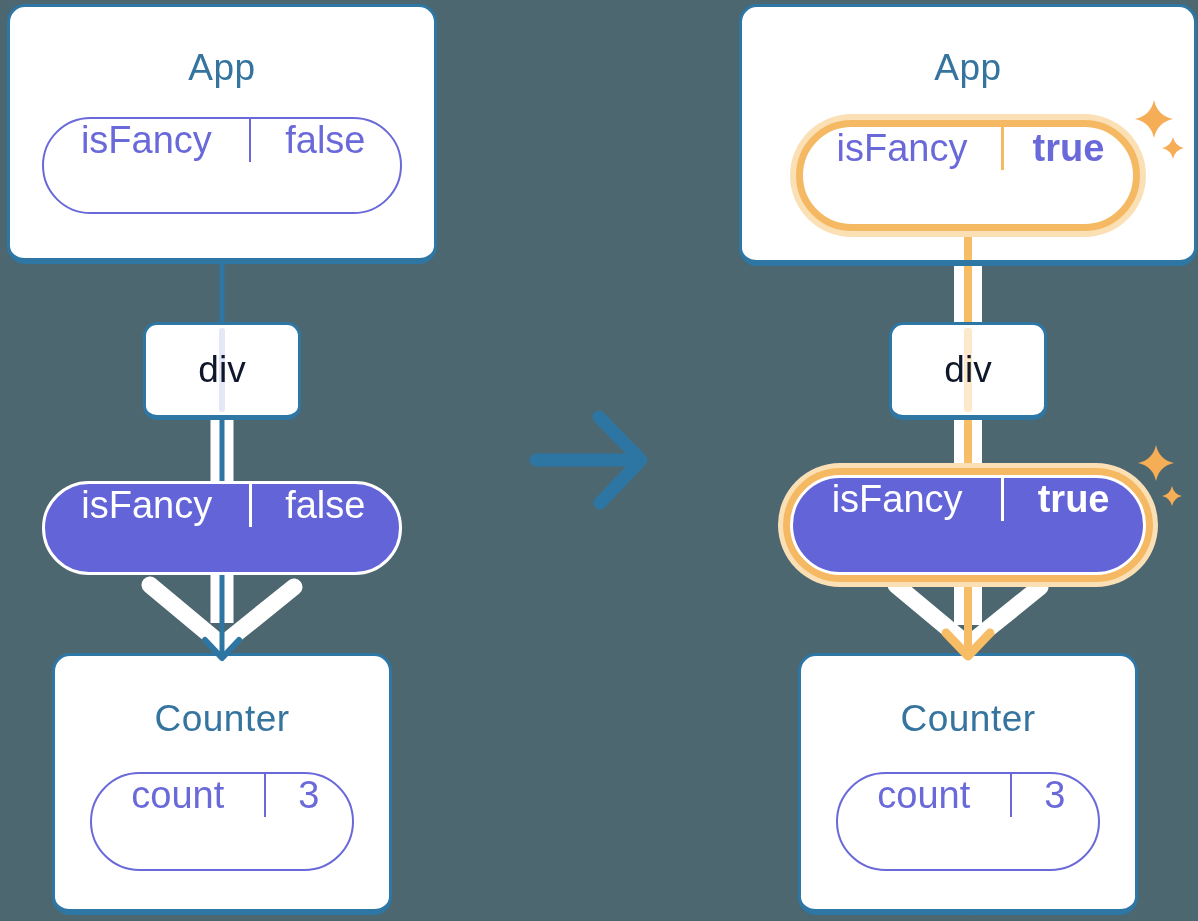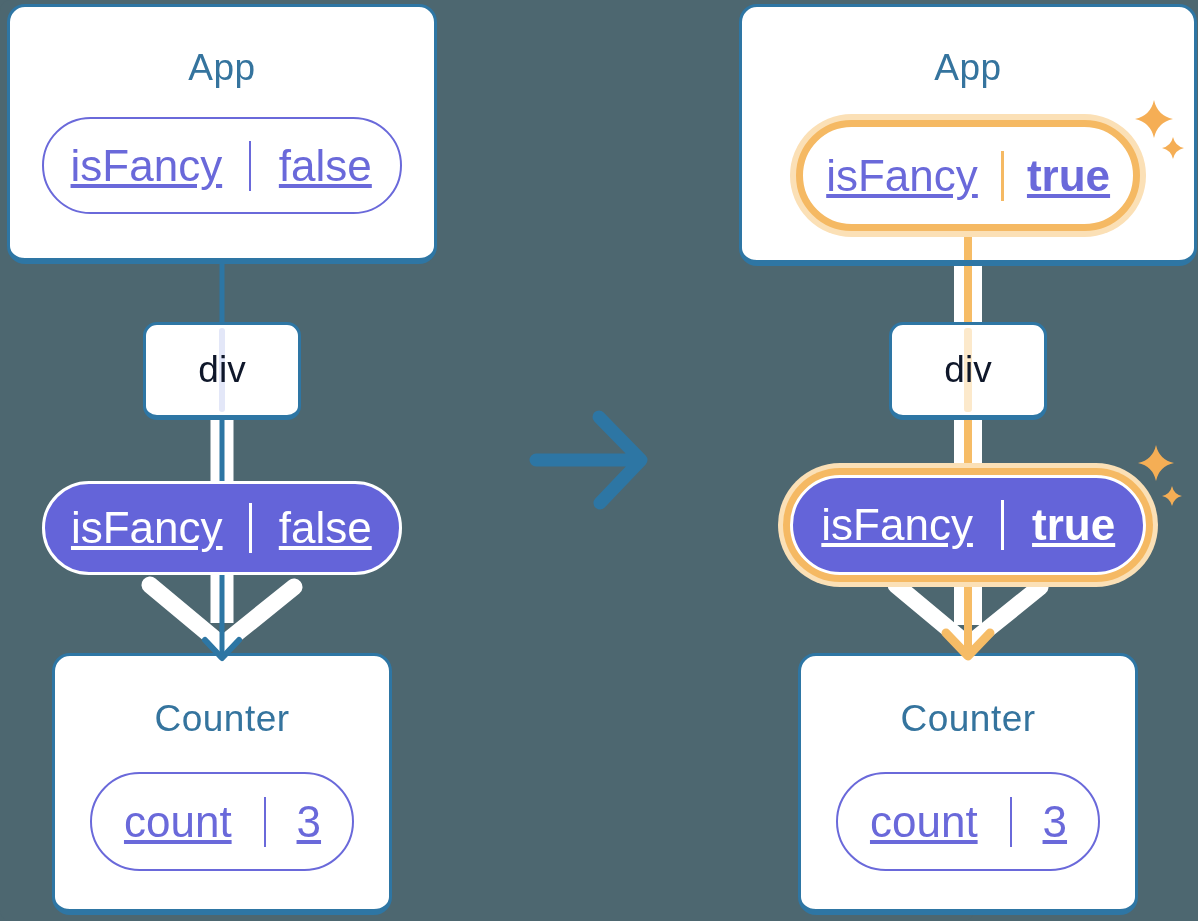--- a/index.html
+++ b/index.html
@@ -32,21 +32,21 @@
     position:absolute;top:3px;bottom:3px;left:calc(50% - 3px);width:6px;
     border-radius:3px;z-index:0;
   }
   .ghost-blue{background:#E3E7F8;}
   .ghost-peach{background:#FCE9CB;width:8px !important;left:calc(50% - 4px) !important;}
   .divcard .div-label{position:relative;z-index:1;font-size:37px;font-weight:500;color:#0f172a;}
 
   
   .pill{
     position:absolute;box-sizing:border-box;display:flex;border-radius:999px;
-    font-size:44px;align-items:center;text-decoration:underline;
+    font-size:38px;align-items:flex-start;
   }
   .cell{display:flex;align-items:center;justify-content:center;min-width:0;}
   .cell-key{flex:0 0 57.5%;}
   .cell-val{flex:1 1 auto;}
 
   .pill-outline{background:#FFFFFF;border:2.5px solid #6A69DA;color:#6A69DA;}
   .pill-outline .cell-key{border-right:2.5px solid #6A69DA;}
 
   .pill-filled{background:#6464D9;border:3px solid #FFFFFF;color:#FFFFFF;}
   .pill-filled .cell-key{border-right:3px solid #FFFFFF;}

